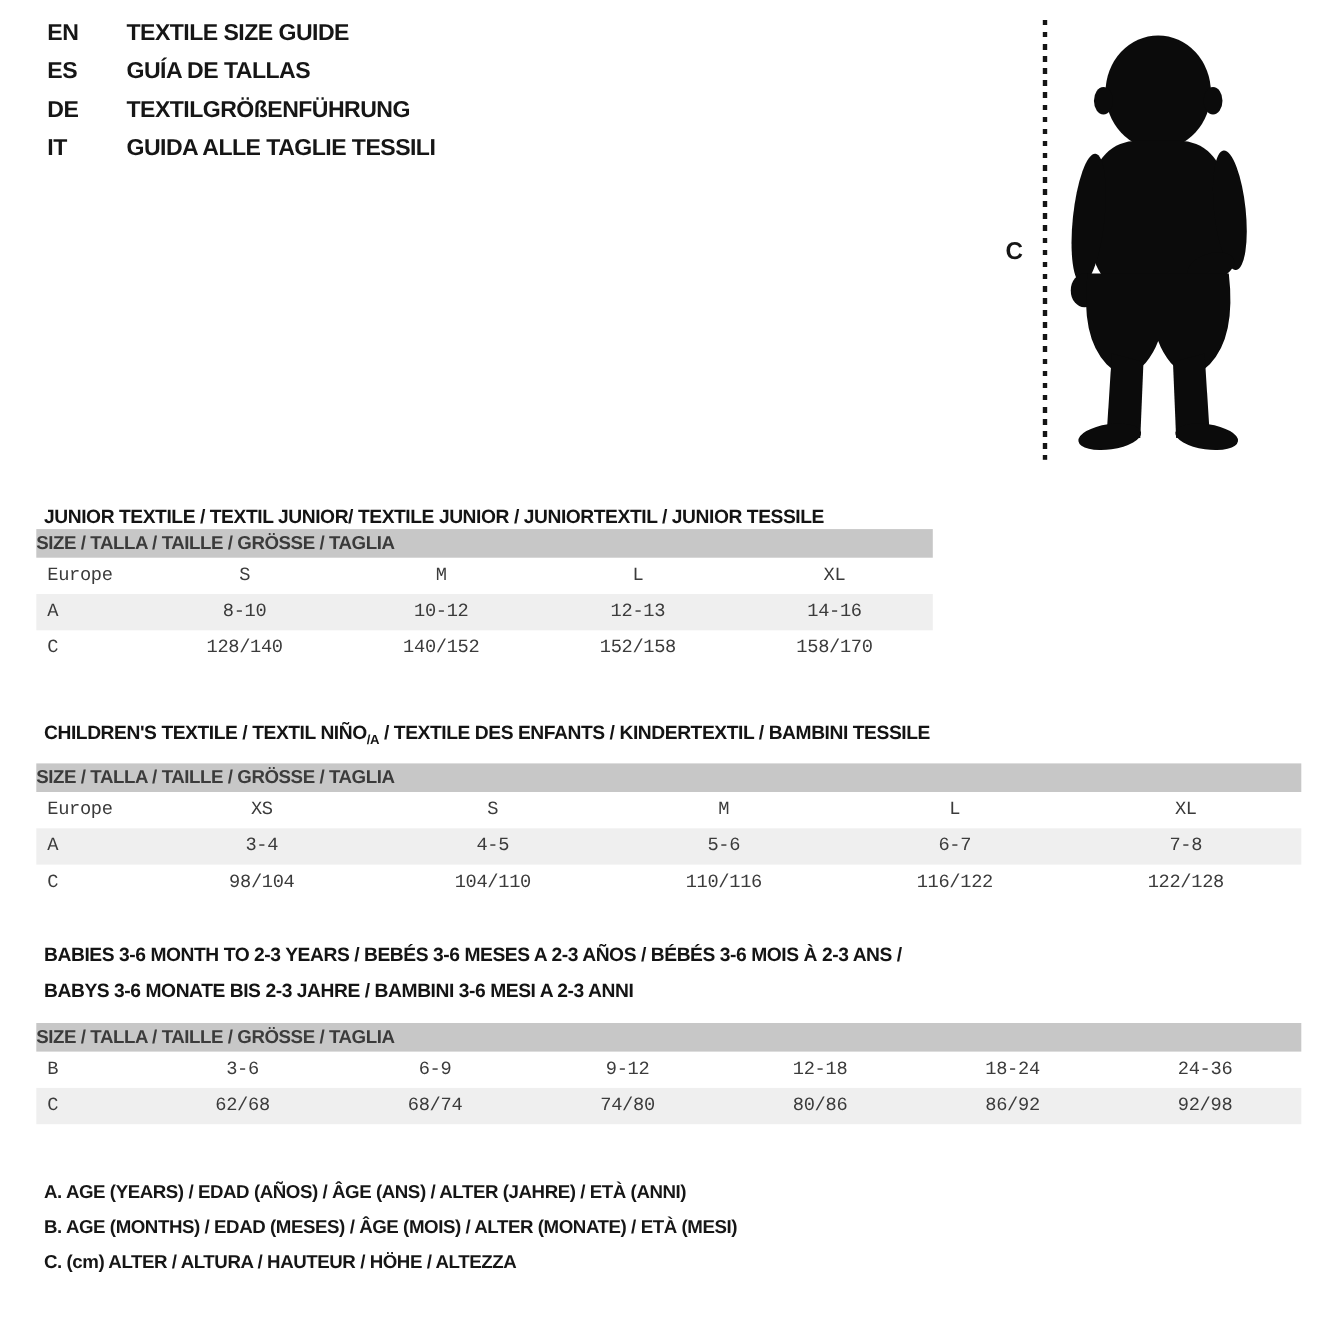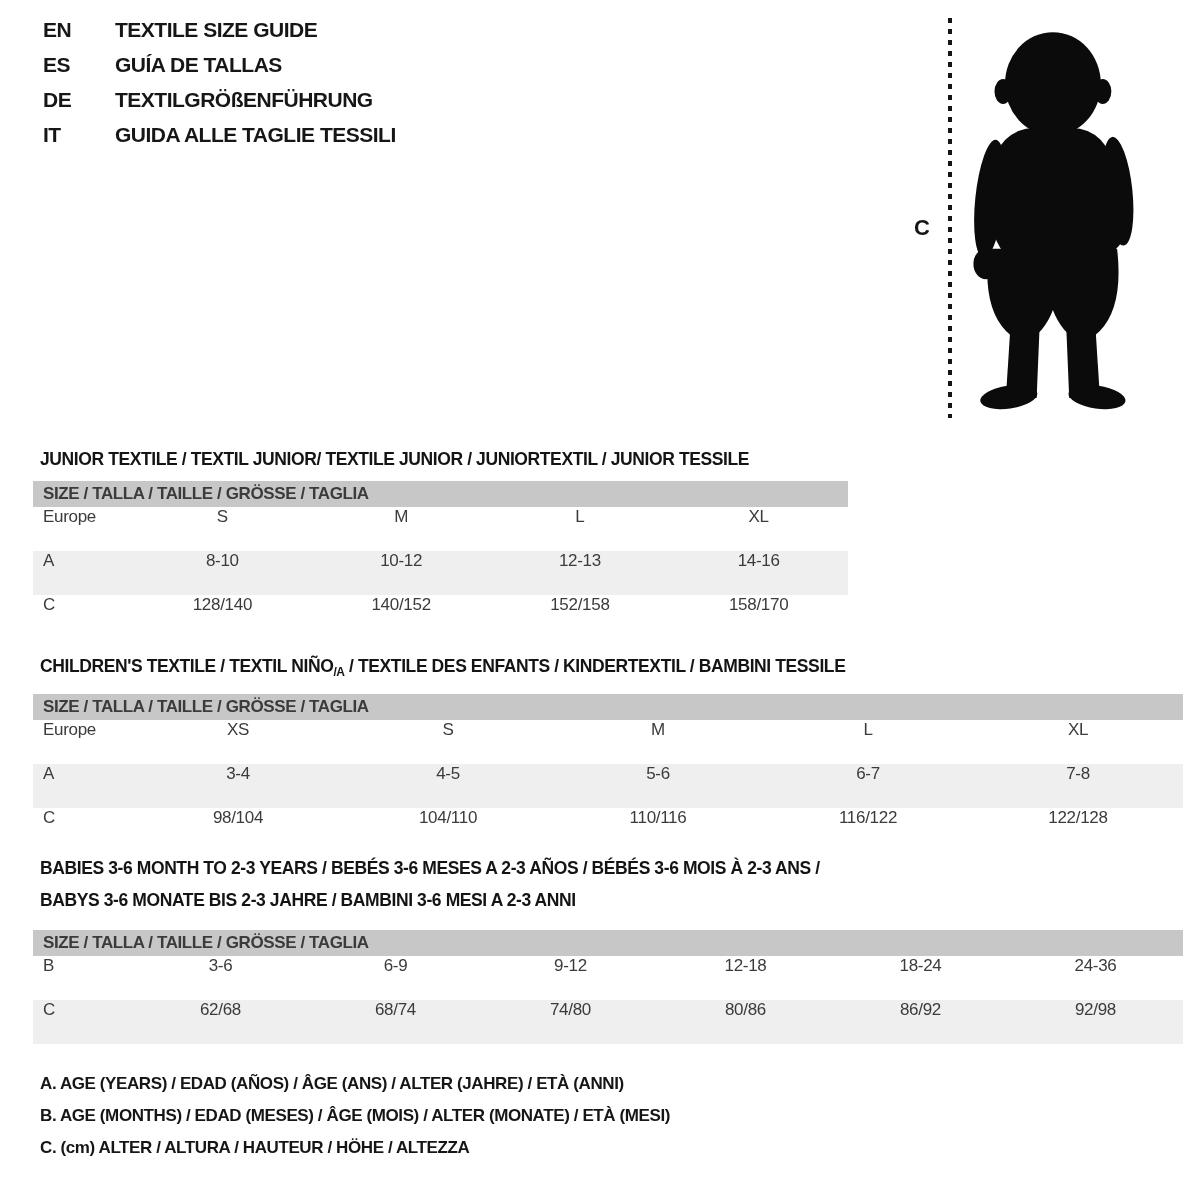--- a/index.html
+++ b/index.html
@@ -25,23 +25,23 @@
 
   
   .sec-title{font-size:17.5px;font-weight:700;letter-spacing:-0.4px;color:#141414;white-space:nowrap;}
   .sub{font-size:12px;vertical-align:-4px;font-weight:700;}
 
   
   .tbl{position:absolute;}
   .band{
     height:26px;background:#c7c7c7;color:#3b3b3b;
     font-size:17px;font-weight:700;letter-spacing:-0.4px;
-    line-height:26px;padding-left:10px;
+    line-height:26px;
   }
-  .trow{display:flex;height:44px;align-items:flex-start;font-size:17px;color:#3b3b3b;letter-spacing:-0.3px;}
+  .trow{display:flex;height:33px;align-items:center;font-size:17px;color:#3b3b3b;letter-spacing:-0.3px;font-family:Liberation Mono, monospace;}
   .trow .lbl{width:100px;padding-left:10px;box-sizing:border-box;}
   .trow .cell{flex:1;text-align:center;}
   .trow.alt{background:#efefef;}
 
   
   .legend{left:40px;top:1068px;}
   .legend-line{font-size:17px;font-weight:700;letter-spacing:-0.4px;line-height:32px;white-space:nowrap;}
 </style>
 </head>
 <body>
@@ -85,21 +85,21 @@
     <path d="M30,232 Q23,292 48,318 Q67,337 85,317 Q93,307 97,296 Q101,307 109,317 Q127,337 146,318 Q171,292 164,232 Z"></path>
 
     <path d="M53,308 L48,386 L80,388 L83,316 Z"></path>
     <path d="M111,316 L114,388 L146,386 L141,308 Z"></path>
 
     <ellipse cx="51" cy="387" rx="30" ry="12" transform="rotate(-8 51 387)"></ellipse>
     <ellipse cx="143" cy="387" rx="30" ry="12" transform="rotate(8 143 387)"></ellipse>
   </g>
 </svg>
 
-<h2 class="abs sec-title" style="left:40px;top:434px;">JUNIOR TEXTILE / TEXTIL JUNIOR/ TEXTILE JUNIOR / JUNIORTEXTIL / JUNIOR TESSILE</h2>
+<h2 class="abs sec-title" style="left:40px;top:444px;">JUNIOR TEXTILE / TEXTIL JUNIOR/ TEXTILE JUNIOR / JUNIORTEXTIL / JUNIOR TESSILE</h2>
 
 <div class="tbl" style="left:33px;top:481px;width:815px;">
   <div class="band">SIZE / TALLA / TAILLE / GRÖSSE / TAGLIA</div>
   <div class="trow">
     <span class="lbl">Europe</span>
     <span class="cell">S</span>
     <span class="cell">M</span>
     <span class="cell">L</span>
     <span class="cell">XL</span>
   </div>

